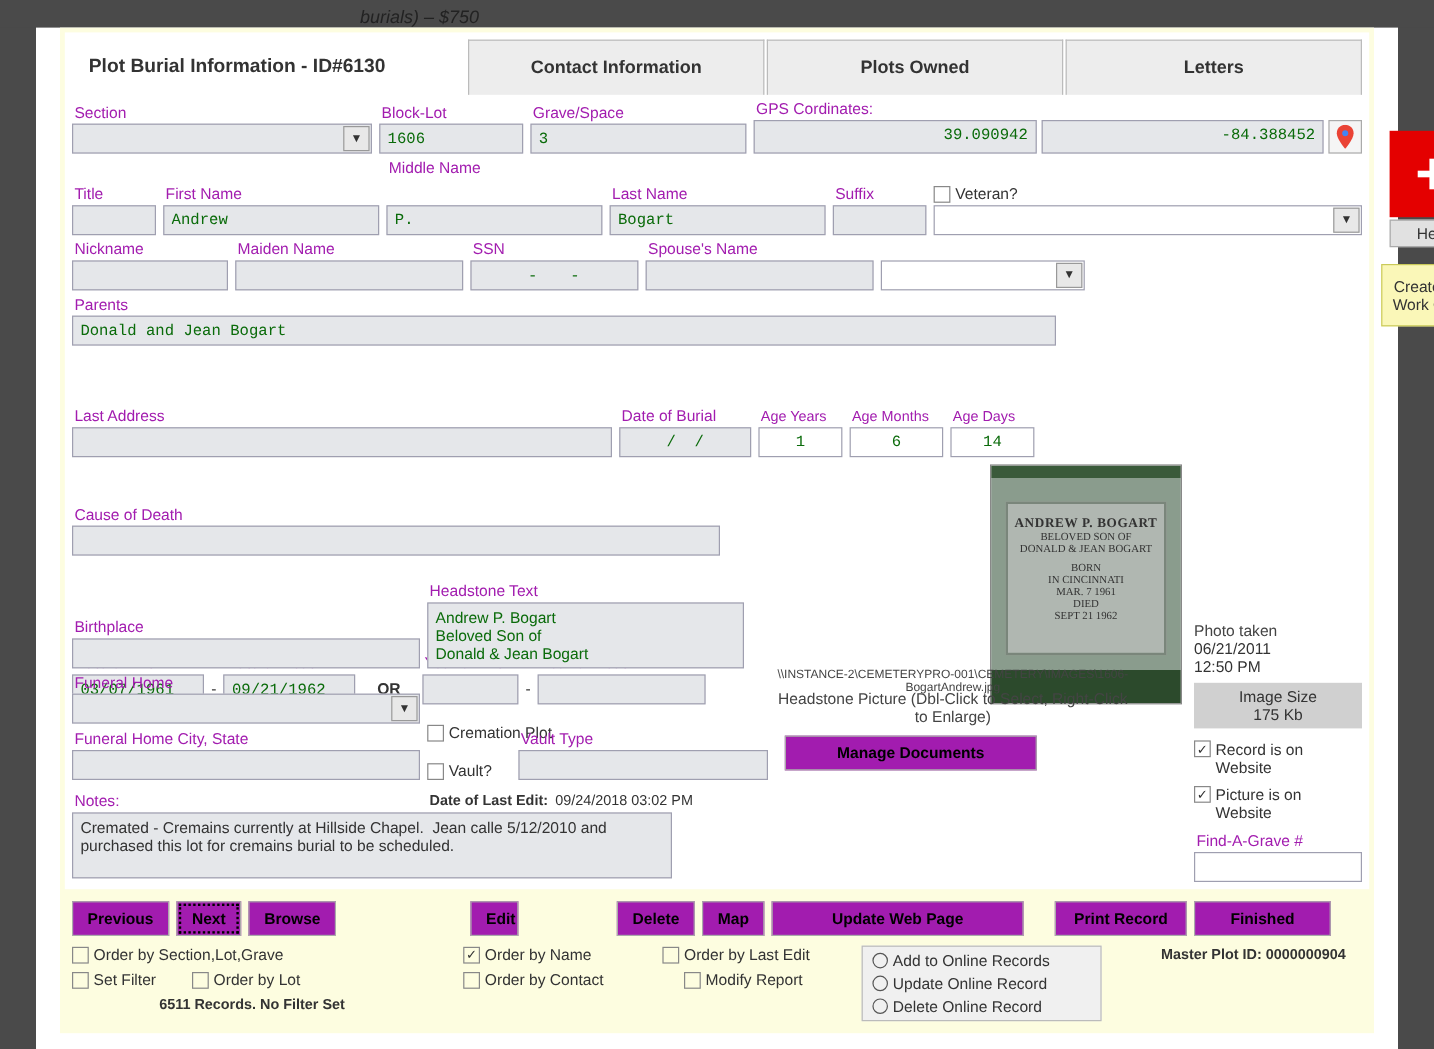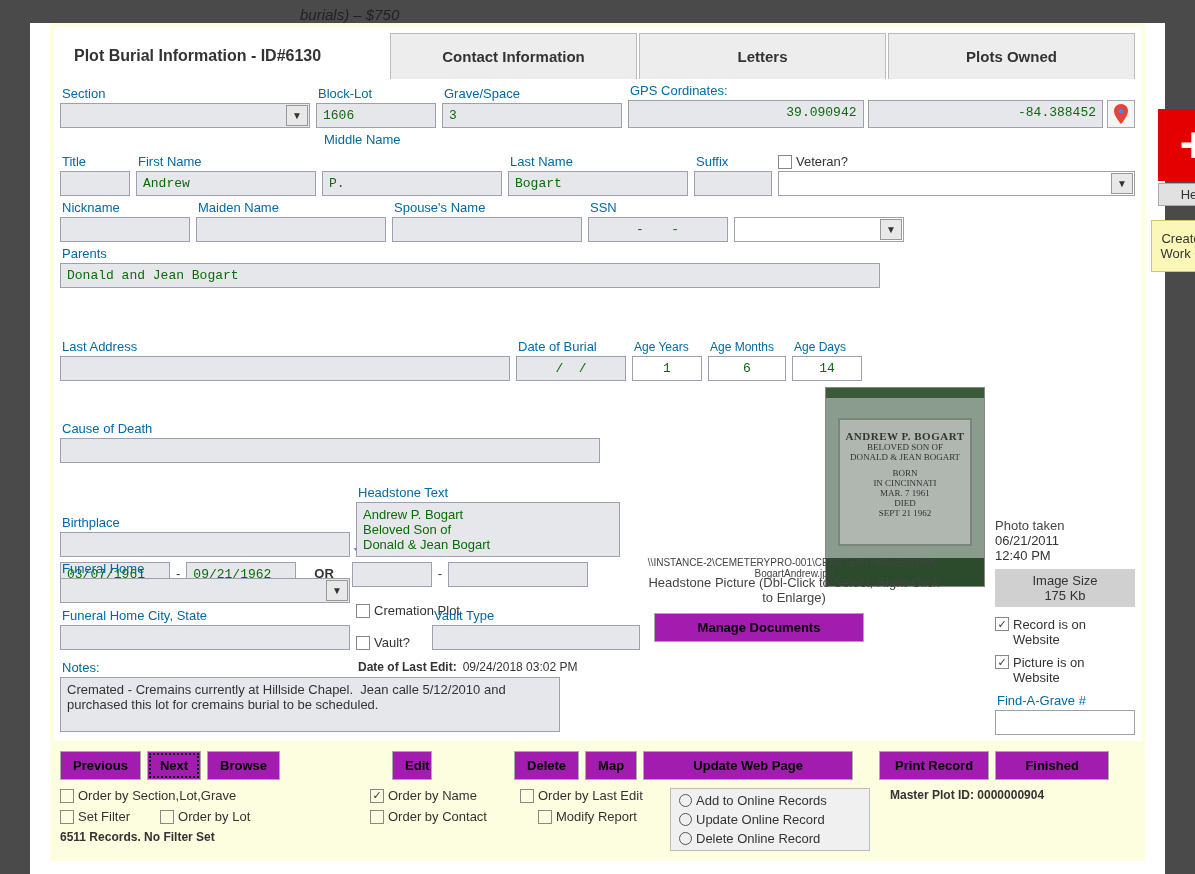--- a/index.html
+++ b/index.html
@@ -41,21 +41,21 @@
     background: #ededed;
     font-weight: bold;
     font-size: 15px;
     display: flex;
     align-items: center;
     justify-content: center;
     margin-left: 2px;
     cursor: pointer;
   }
   
-  .lbl { color: #0369a1; font-size: 13px; margin: 4px 0 2px 2px; }
+  .lbl { color: #a21caf; font-size: 13px; margin: 4px 0 2px 2px; }
   input.txt, select.sel, textarea.ta, .disp {
     width: 100%;
     border: 1px solid #9f9fb0;
     background: #e5e7ea;
     padding: 4px 6px;
     font-family: "Courier New", monospace;
     font-size: 13px;
     color: #0a6b0a;
   }
   input.txt:read-only { color: #0a6b0a; }
@@ -131,22 +131,22 @@
     <div class="help-box">
             <span class="help-cross">+</span>
           </div>
     <div class="help-lbl-btn">Help</div>
     <div class="wo-btn">Create/Edit Work Order</div>
   </div>
 
   <div class="tabs-row">
     <div class="tab-main">Plot Burial Information - ID#6130</div>
     <div class="tab">Contact Information</div>
+    <div class="tab">Plots Owned</div>
     <div class="tab">Letters</div>
-    <div class="tab">Plots Owned</div>
   </div>
 
   <div class="row">
     <div class="col" style="flex:0 0 250px;">
       <div class="lbl">Section</div>
       <div class="sel-wrap">
         <input class="txt" style="padding-right: 26px;">
         <div class="caret">▼</div>
       </div>
     </div>
@@ -208,27 +208,27 @@
 
   <div class="row">
     <div class="col" style="flex:0 0 130px;">
       <div class="lbl">Nickname</div>
       <input class="txt" style="">
     </div>
     <div class="col" style="flex:0 0 190px;">
       <div class="lbl">Maiden Name</div>
       <input class="txt" style="">
     </div>
+    <div class="col" style="flex:0 0 140px;">
+      <div class="lbl">SSN</div>
+      <input class="txt ssn" value="-   -" style="">
+    </div>
     <div class="col" style="flex:0 0 190px;">
       <div class="lbl">Spouse's Name</div>
       <input class="txt" style="">
-    </div>
-    <div class="col" style="flex:0 0 140px;">
-      <div class="lbl">SSN</div>
-      <input class="txt ssn" value="-   -" style="">
     </div>
     <div class="col" style="flex:0 0 170px;">
       <div class="lbl">&nbsp;</div>
       <div class="sel-wrap">
         <input class="txt" style="background: rgb(255, 255, 255); padding-right: 26px;">
         <div class="caret">▼</div>
       </div>
     </div>
   </div>
 
@@ -366,21 +366,21 @@
         <div style="font-weight:bold; font-size:12px;">Date of Last Edit:</div>
         <div style="font-size:12px;">09/24/2018 03:02 PM</div>
       </div>
       <textarea class="ta" rows="3" style="width: 500px; color: rgb(51, 51, 51);">Cremated - Cremains currently at Hillside Chapel.  Jean calle 5/12/2010 and purchased this lot for cremains burial to be scheduled.</textarea>
 
     </div>
 
     <div style="flex:0 0 140px;">
       <div style="font-size:13px; color:#444;">Photo taken</div>
       <div style="font-size:13px;">06/21/2011</div>
-      <div style="font-size:13px;">12:40 PM</div>
+      <div style="font-size:13px;">12:50 PM</div>
       <div style="background:#d0d0d0; text-align:center; padding:4px 0; margin-top:6px;">
         <div>Image Size</div>
         <div>175 Kb</div>
       </div>
       <div class="checkline" style="margin-top:10px; align-items:flex-start;">
         <span class="checkbox">✓</span>
         <span style="width:100px">Record is on Website</span>
       </div>
       <div class="checkline" style="margin-top:8px; align-items:flex-start;">
         <span class="checkbox">✓</span>
@@ -401,21 +401,21 @@
   <button class="big-btn" style="width:40px">Edit</button>
   <div style="width:70px"></div>
   <button class="big-btn">Delete</button>
   <button class="big-btn">Map</button>
   <button class="big-btn" style="width:210px">Update Web Page</button>
   <div style="width:14px"></div>
   <button class="big-btn" style="width:110px">Print Record</button>
   <button class="big-btn" style="width:114px">Finished</button>
 </div>
 
-<div style="display:flex; gap:10px; padding:8px 6px 0 6px;">
+<div style="display:flex; gap:26px; padding:8px 6px 0 6px;text-align:center;">
   <div style="flex:0 0 300px;">
     <div class="checkline">
             <span class="checkbox"></span>
             <span>Order by Section,Lot,Grave</span>
           </div>
     <div style="display:flex; gap:30px; margin-top:6px;">
       <div class="checkline">
               <span class="checkbox"></span>
               <span>Set Filter</span>
             </div>

